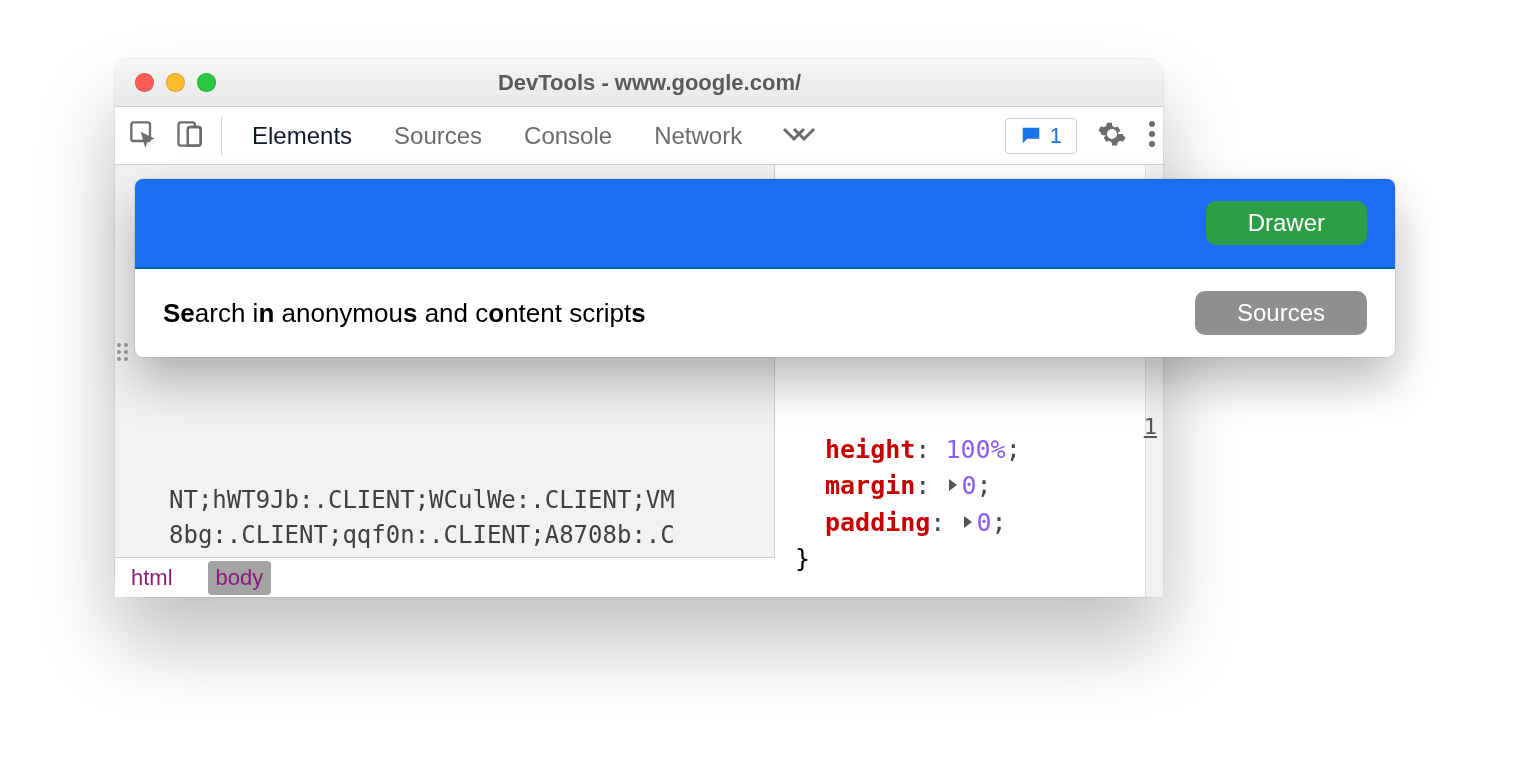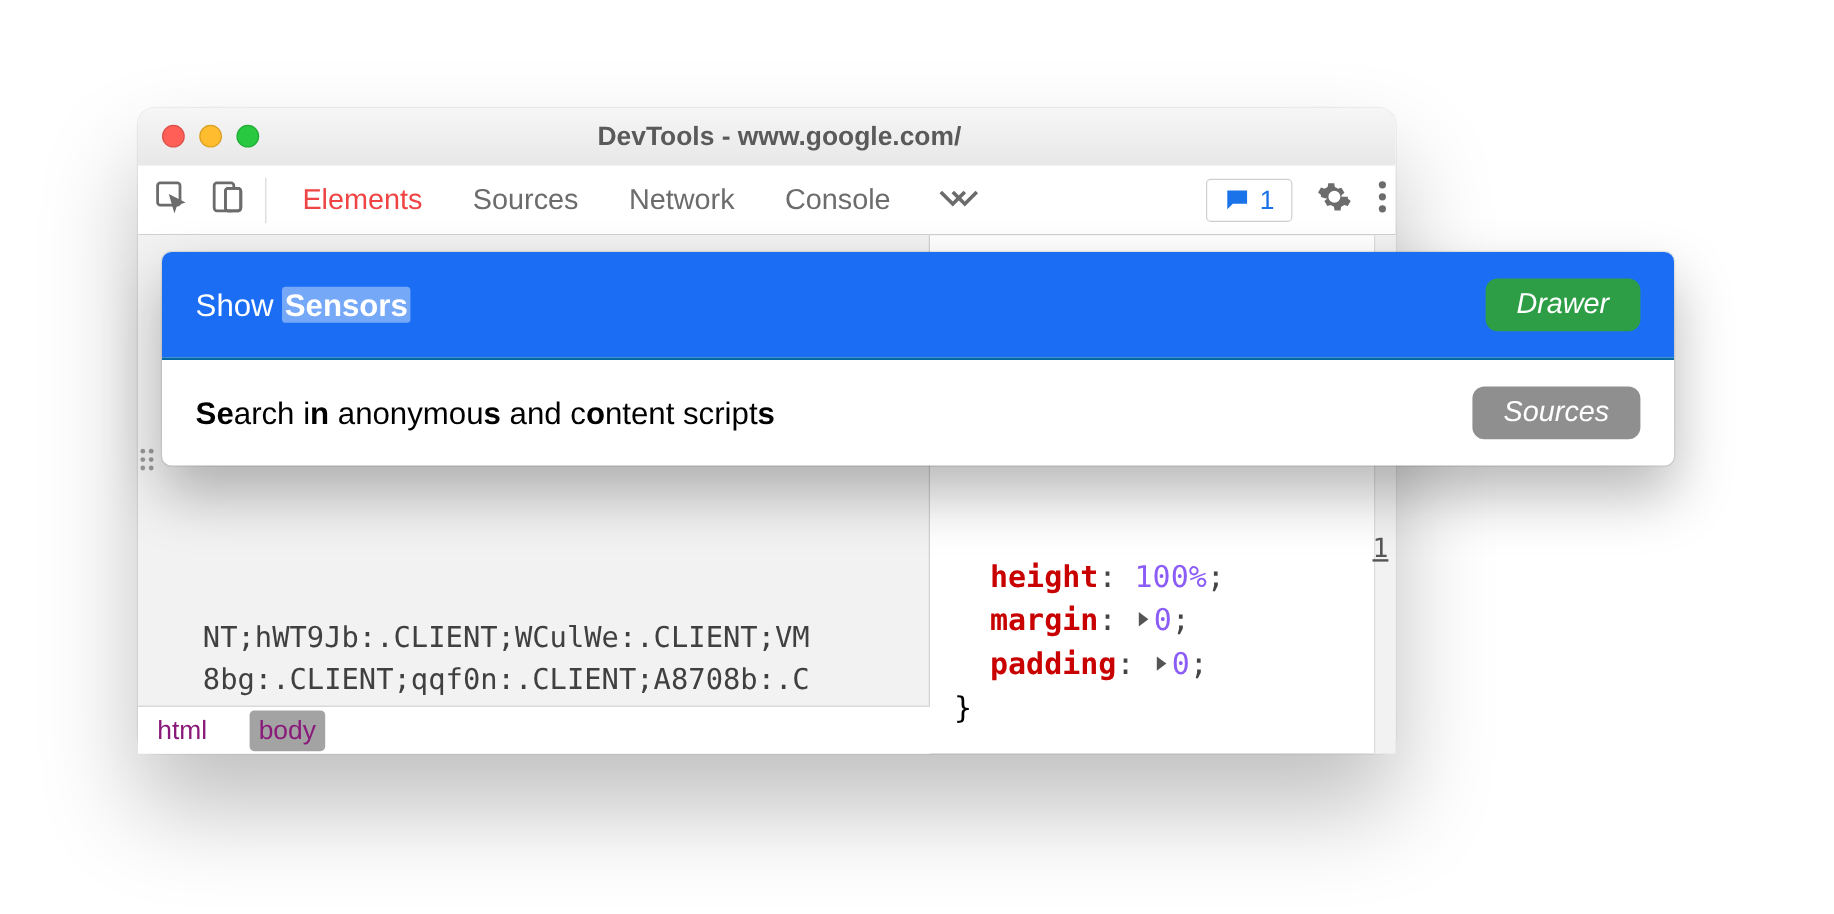--- a/index.html
+++ b/index.html
@@ -3,21 +3,21 @@
 <meta charset="utf-8">
 <style>
   * { box-sizing: border-box; margin: 0; padding: 0; }
   html, body { background: #fff; font-family: -apple-system, BlinkMacSystemFont, "Segoe UI", Helvetica, Arial, sans-serif; }
   body { width: 1528px; height: 762px; position: relative; overflow: hidden; }
 
   .canvas { position: absolute; inset: 0; }
 
   .window {
     position: absolute;
-    left: 115px; top: 90px;
+    left: 115px; top: 59px;
     width: 1048px; height: 538px;
     border-radius: 14px;
     background: #fff;
     box-shadow: 0 45px 80px rgba(0,0,0,.25), 0 0 0 1px rgba(0,0,0,.06);
     overflow: visible;
   }
 
   
   .titlebar {
     height: 48px;
@@ -38,21 +38,21 @@
     height: 58px;
     border-bottom: 1px solid #d0d0d0;
     display: flex; align-items: center;
     padding: 0 6px 0 14px;
     gap: 0;
   }
   .tool-icons { display: flex; align-items: center; gap: 18px; padding-right: 18px; border-right: 1px solid #d7d7d7; height: 38px; }
   .icon-svg { width: 28px; height: 28px; stroke: #6c6c6c; fill: none; stroke-width: 2; }
   .tabs { display: flex; align-items: stretch; height: 100%; margin-left: 30px; gap: 42px; }
   .tab { display: flex; align-items: center; font-size: 24px; color: #6c6c6c; cursor: pointer; }
-  .tab.active { color: #ef4444; }
+  .tab.active { color: #0f172a; }
   .more-tabs { display:flex; align-items:center; margin-left:40px; color:#6c6c6c; font-size:28px; }
   .toolbar-right { margin-left:auto; display:flex; align-items:center; gap:20px; }
   .badge-box { display:flex; align-items:center; gap:8px; border:1px solid #cfcfcf; border-radius:4px; padding:4px 14px; font-size:22px; color:#1a73e8; }
   .badge-box svg { width:22px; height:22px; fill:#1a73e8; }
   .gear, .kebab { color:#6c6c6c; }
 
   
   .popover {
     position:absolute;
     left: 20px; top: 120px;
@@ -65,21 +65,21 @@
   }
   .search-row { display:flex; align-items:center; padding: 20px 28px; font-size:28px; }
   .run-label { color:#2563eb; margin-right:10px; font-weight:400; }
   .caret { font-weight:700; color:#111; margin-right:0; }
   .query-text { }
   .query-text .hl { background:#cfe3ff; border-radius:3px; padding:0 1px; }
   .item-row { display:flex; align-items:center; padding: 22px 28px; font-size:26px; }
   .item-row.selected { background:#1b6ef3; color:#fff; }
   .item-text b { font-weight:700; }
   .match-hl { background: rgba(255,255,255,.4); border-radius:3px; padding:0 2px; font-weight:700; }
-  .item-row .tag { margin-left:auto; border-radius:10px; padding:8px 26px; font-size:24px; color:#fff;font-style:italic; }
+  .item-row .tag { margin-left:auto; border-radius:10px; padding:8px 42px; font-size:24px; color:#fff; }
   .tag.green { background:#2e9e46; }
   .tag.gray  { background:#8f8f8f; }
   .item-row + .item-row { border-top:2px solid #0369a1; }
 
   
   .content {
     position:absolute; left:0; right:0; top:106px; bottom:0;
     display:flex; z-index: 10;
   }
   .left-pane { width:660px; background:#f2f2f2; border-right:1px solid #d0d0d0; position:relative; overflow:hidden; }
@@ -129,22 +129,22 @@
           <svg class="icon-svg" viewBox="0 0 24 24">
               <rect x="3" y="2" width="14" height="20" rx="2"></rect>
               <rect x="11" y="6" width="11" height="16" rx="2" fill="#fff"></rect>
               <rect x="11" y="6" width="11" height="16" rx="2"></rect>
             </svg>
         </span>
       </div>
       <div class="tabs">
         <div class="tab active">Elements</div>
         <div class="tab">Sources</div>
+        <div class="tab">Console</div>
         <div class="tab">Network</div>
-        <div class="tab">Console</div>
       </div>
       <div class="more-tabs">
         <svg width="34" height="18" viewBox="0 0 34 18">
             <path d="M2 2 L12 12 L22 2" stroke="#6c6c6c" stroke-width="3" fill="none"></path>
             <path d="M12 2 L22 12 L32 2" stroke="#6c6c6c" stroke-width="3" fill="none"></path>
           </svg>
       </div>
       <div class="toolbar-right">
         <div class="badge-box">
           <svg viewBox="0 0 24 24">
@@ -195,21 +195,20 @@
         <span></span>
         <span></span>
         <span></span>
         <span></span>
         <span></span>
     </div>
 
     <div class="popover">
       <div id="cmd-items">
           <div class="item-row selected">
-            <span class="item-text">Show <span class="match-hl" style="font-weight: 700;">Sensors</span></span>
             <span class="tag green">Drawer</span>
           </div>
           <div class="item-row">
             <span class="item-text"><b>Se</b>arch i<b>n</b> anonymou<b>s</b> and c<b>o</b>ntent script<b>s</b></span>
             <span class="tag gray">Sources</span>
           </div>
         </div>
     </div>
 
   </div>

